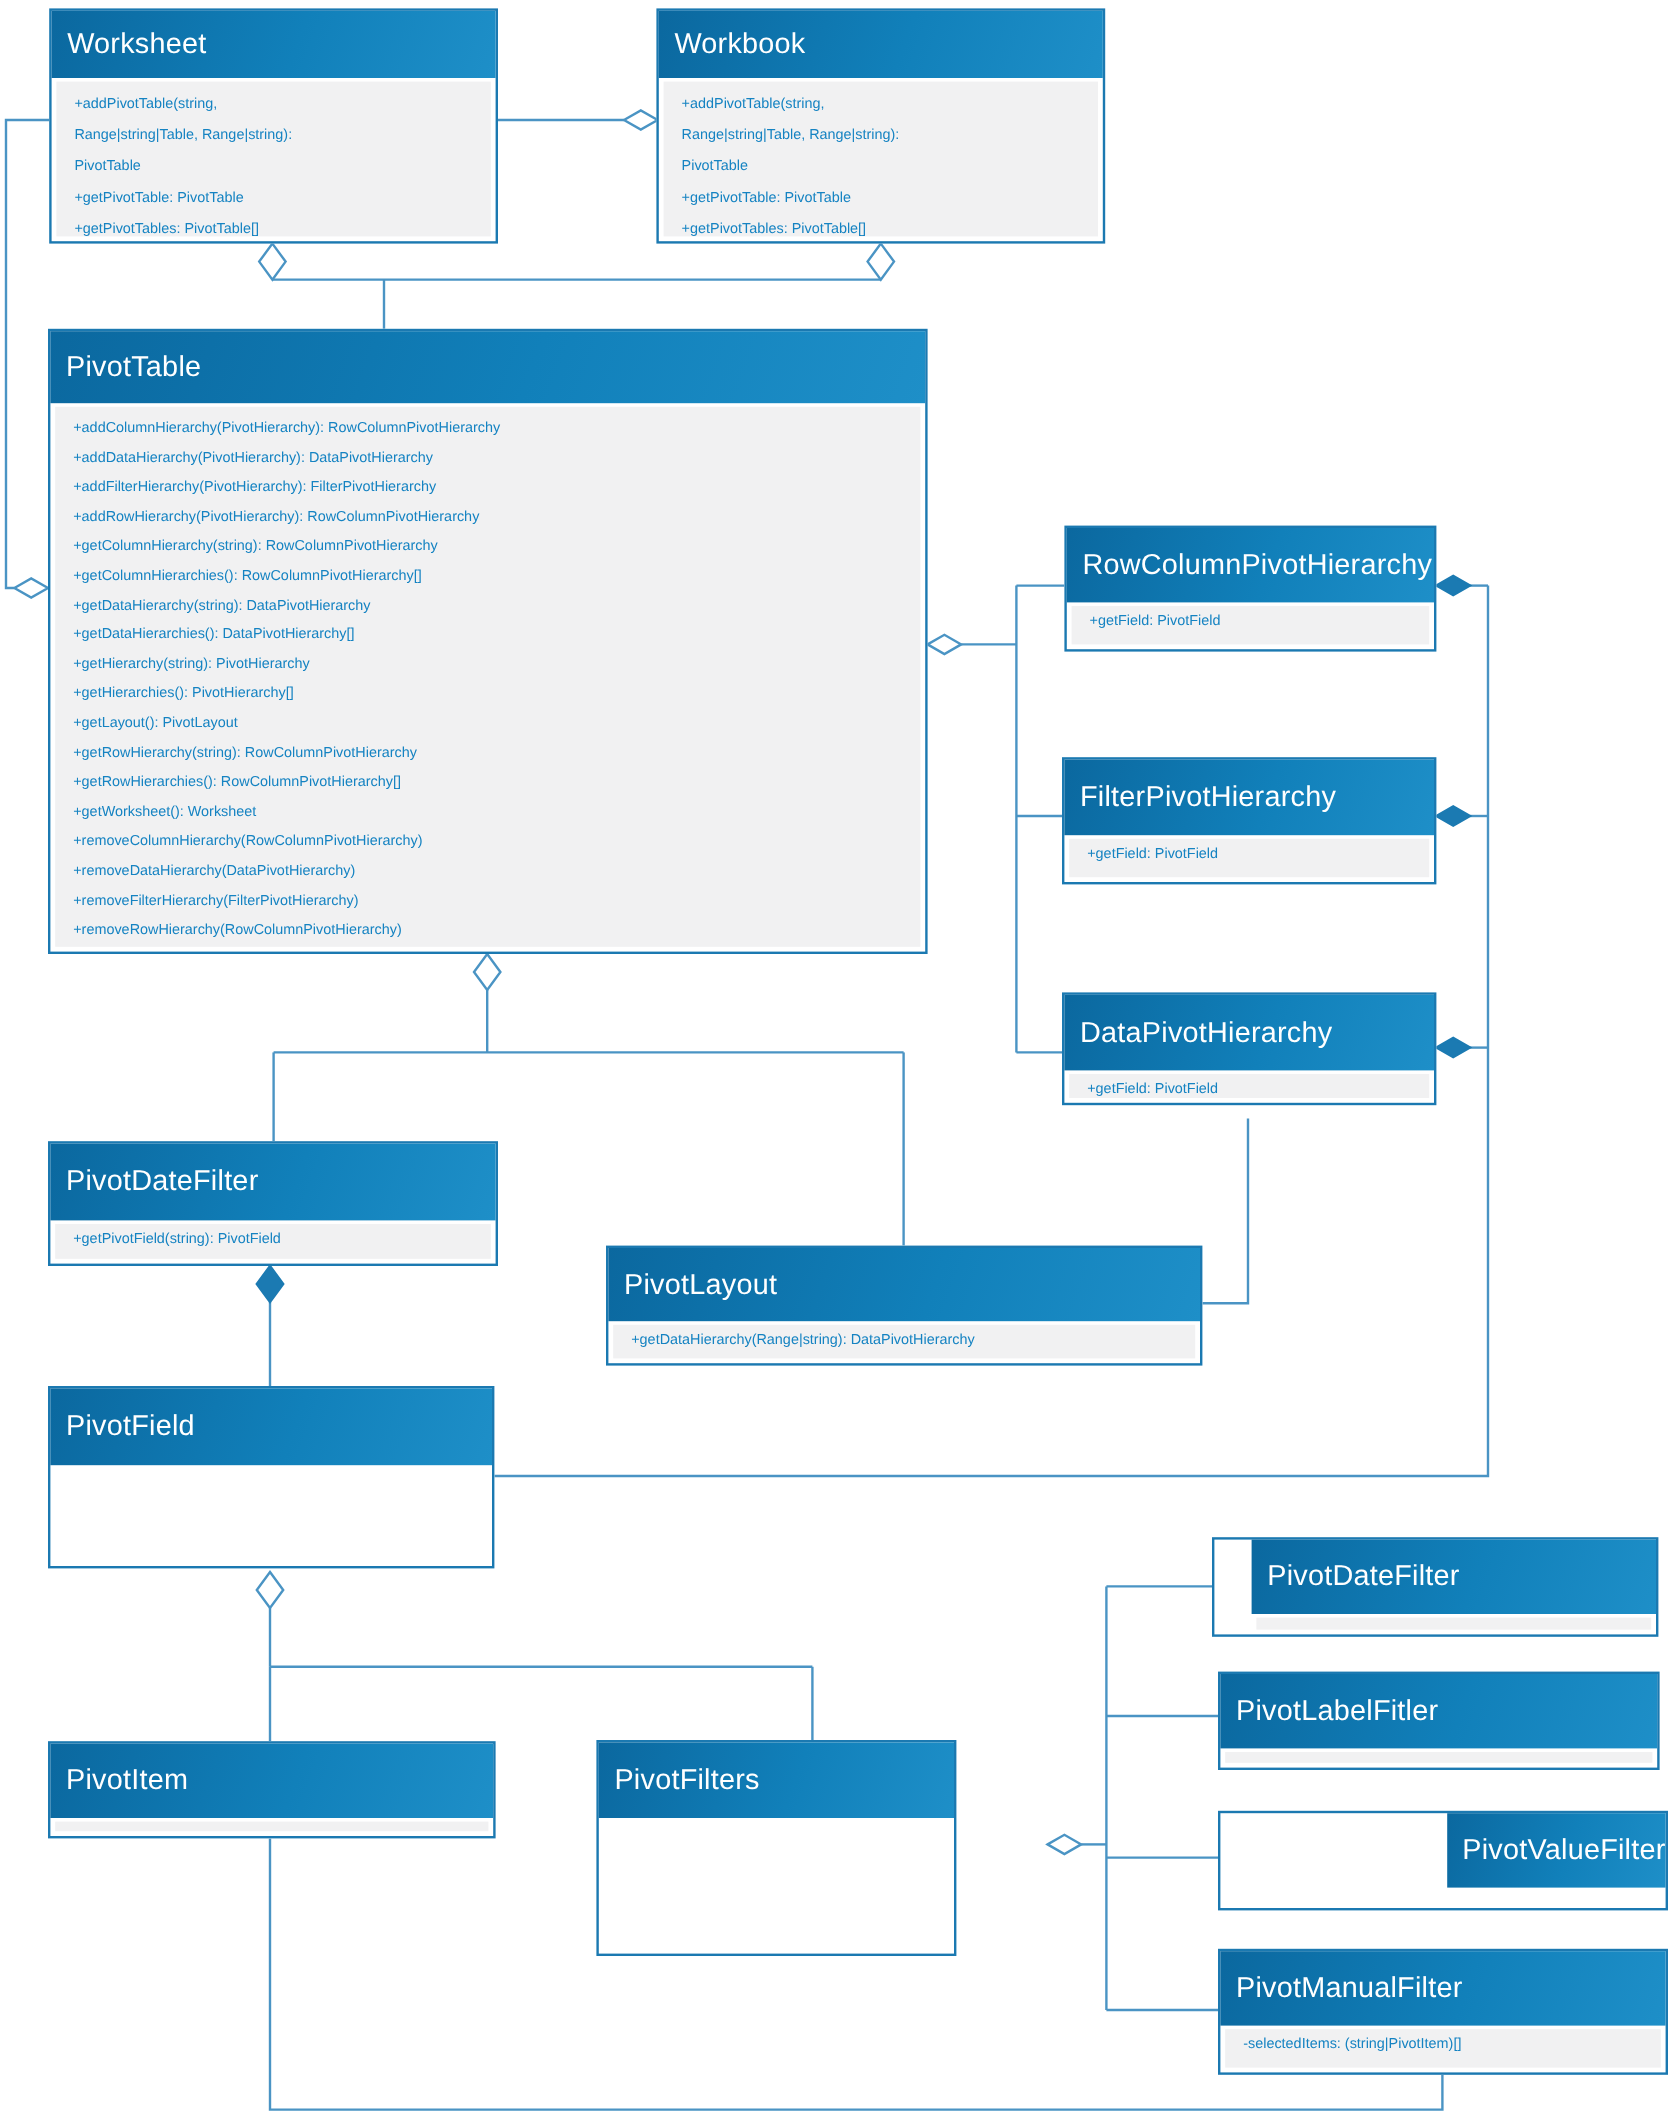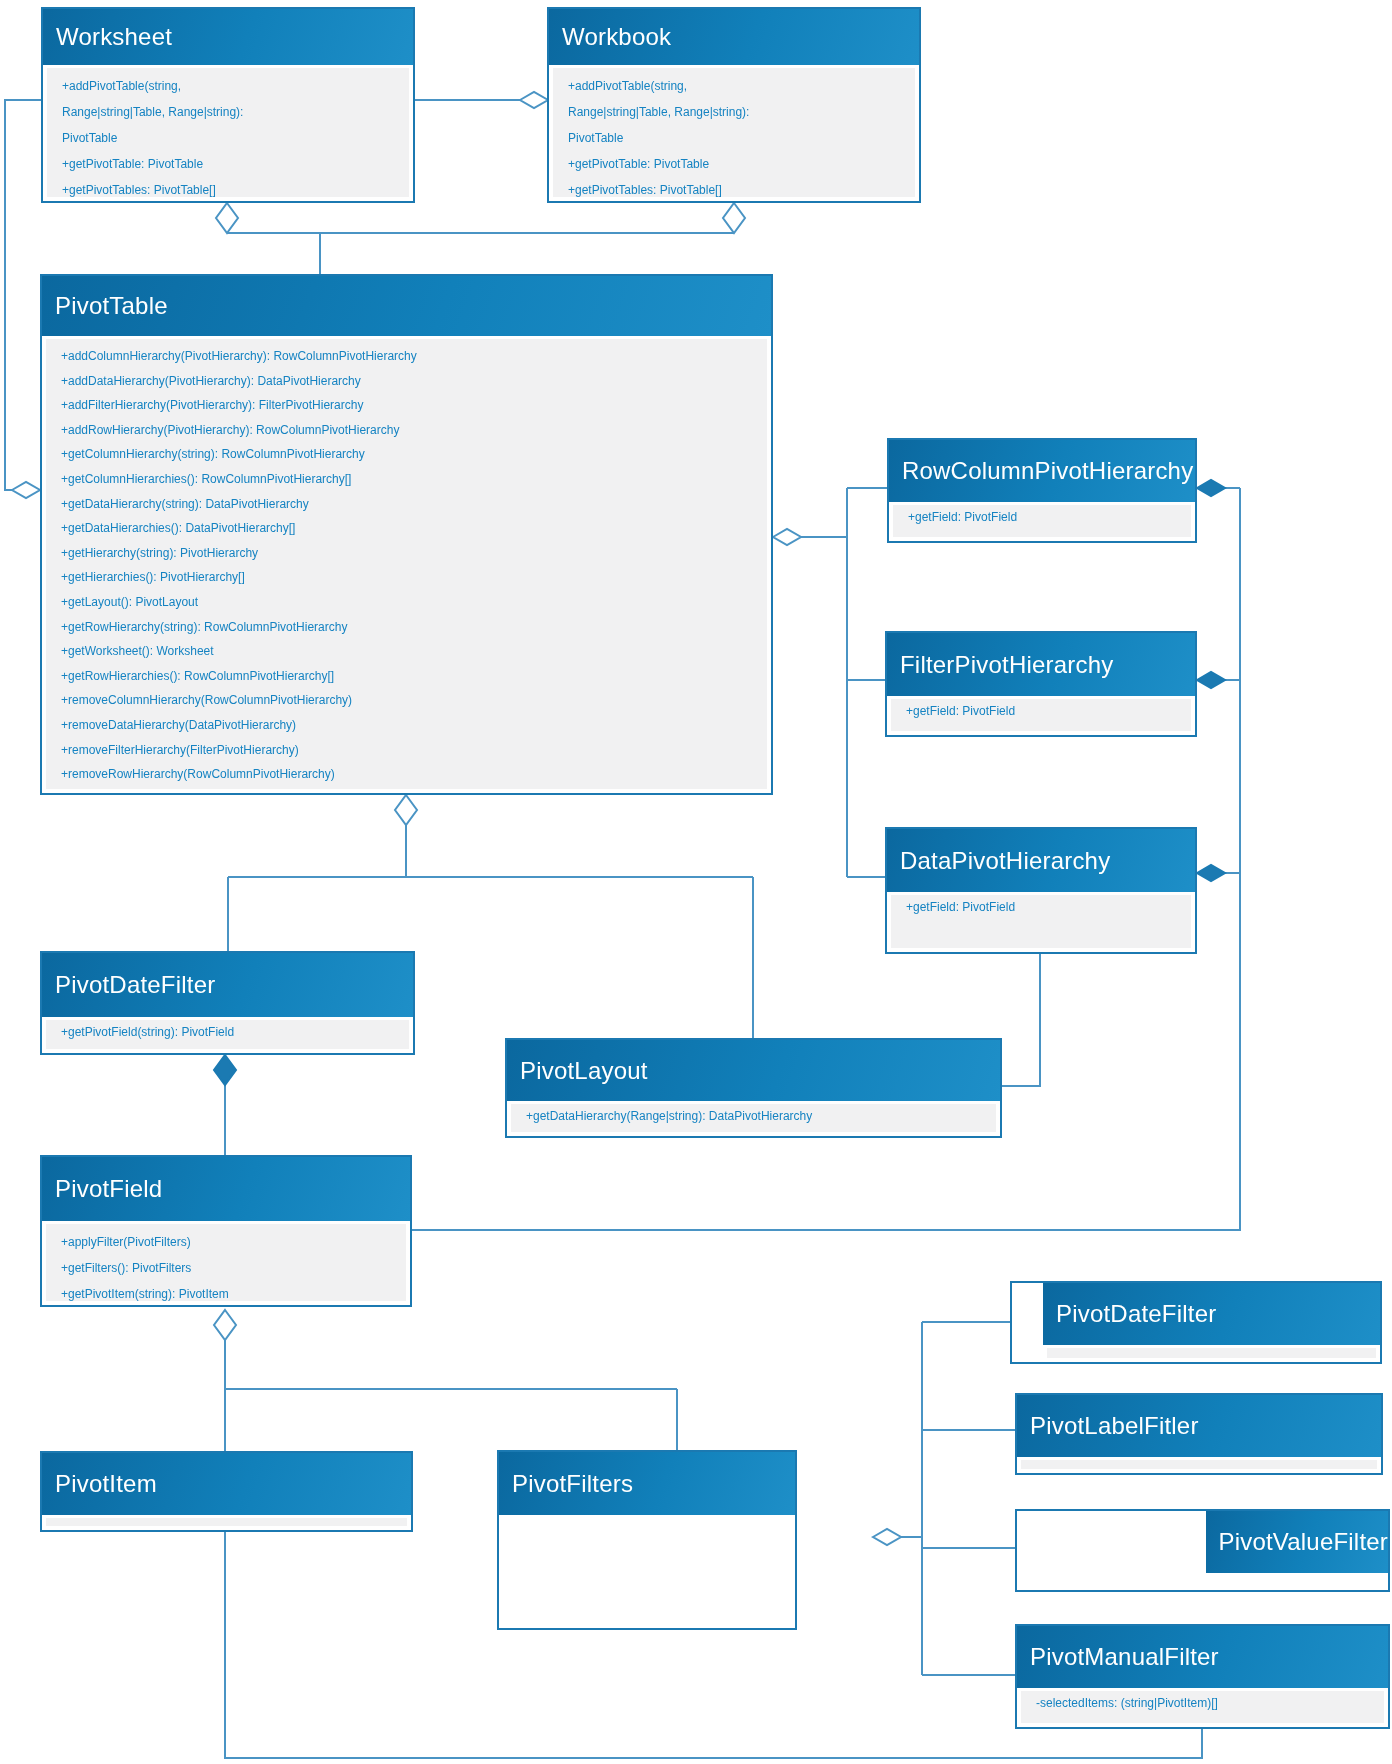--- a/index.html
+++ b/index.html
@@ -50,21 +50,21 @@
   #c-workbook      {left:547px; top:7px;    width:374px; height:196px;}
   #c-workbook .uml-title{height:56px;}
   #c-workbook .uml-members .m{line-height:26px;}
   #c-pivottable    {left:40px;  top:274px;  width:733px; height:521px;}
   #c-pivottable .uml-title{height:60px;}
   #c-pivottable .uml-members .m{line-height:24.6px;}
   #c-rowcol        {left:887px; top:438px;  width:310px; height:105px;}
   #c-rowcol .uml-title{height:62px;}
   #c-filter        {left:885px; top:631px;  width:312px; height:106px;}
   #c-filter .uml-title{height:63px;}
-  #c-data          {left:885px; top:827px;  width:312px; height:127px;justify-content:center;}
+  #c-data          {left:885px; top:827px;  width:312px; height:94px;justify-content:center;}
   #c-data .uml-title{height:63px;}
   #c-pivothierarchy{left:40px;  top:951px;  width:375px; height:104px;}
   #c-pivothierarchy .uml-title{height:64px;}
   #c-pivotlayout   {left:505px; top:1038px; width:497px; height:100px;}
   #c-pivotlayout .uml-title{height:61px;}
   #c-pivotfield    {left:40px;  top:1155px; width:372px; height:152px;}
   #c-pivotfield .uml-title{height:64px;}
   #c-pivotfield .uml-members .m{line-height:26px;}
   #c-pivotitem     {left:40px;  top:1451px; width:373px; height:81px;}
   #c-pivotitem .uml-title{height:62px;}
@@ -201,22 +201,22 @@
       <div class="m">+addFilterHierarchy(PivotHierarchy): FilterPivotHierarchy</div>
       <div class="m">+addRowHierarchy(PivotHierarchy): RowColumnPivotHierarchy</div>
       <div class="m">+getColumnHierarchy(string): RowColumnPivotHierarchy</div>
       <div class="m">+getColumnHierarchies(): RowColumnPivotHierarchy[]</div>
       <div class="m">+getDataHierarchy(string): DataPivotHierarchy</div>
       <div class="m">+getDataHierarchies(): DataPivotHierarchy[]</div>
       <div class="m">+getHierarchy(string): PivotHierarchy</div>
       <div class="m">+getHierarchies(): PivotHierarchy[]</div>
       <div class="m">+getLayout(): PivotLayout</div>
       <div class="m">+getRowHierarchy(string): RowColumnPivotHierarchy</div>
+      <div class="m">+getRowHierarchies(): RowColumnPivotHierarchy[]</div>
       <div class="m">+getWorksheet(): Worksheet</div>
-      <div class="m">+getRowHierarchies(): RowColumnPivotHierarchy[]</div>
       <div class="m">+removeColumnHierarchy(RowColumnPivotHierarchy)</div>
       <div class="m">+removeDataHierarchy(DataPivotHierarchy)</div>
       <div class="m">+removeFilterHierarchy(FilterPivotHierarchy)</div>
       <div class="m">+removeRowHierarchy(RowColumnPivotHierarchy)</div>
     </div>
   </div>
 
   <div class="uml-class" id="c-rowcol">
     <div class="uml-title">RowColumnPivotHierarchy</div>
     <div class="uml-members">
@@ -247,25 +247,20 @@
 
   <div class="uml-class" id="c-pivotlayout">
     <div class="uml-title">PivotLayout</div>
     <div class="uml-members">
       <div class="m">+getDataHierarchy(Range|string): DataPivotHierarchy</div>
     </div>
   </div>
 
   <div class="uml-class" id="c-pivotfield">
     <div class="uml-title">PivotField</div>
-    <div class="uml-members">
-      <div class="m">+applyFilter(PivotFilters)</div>
-      <div class="m">+getFilters(): PivotFilters</div>
-      <div class="m">+getPivotItem(string): PivotItem</div>
-    </div>
   </div>
 
   <div class="uml-class" id="c-pivotitem">
     <div class="uml-title">PivotItem</div>
     <div class="uml-members empty"></div>
   </div>
 
   <div class="uml-class" id="c-pivotfilters">
     <div class="uml-title">PivotFilters</div>
   </div>

